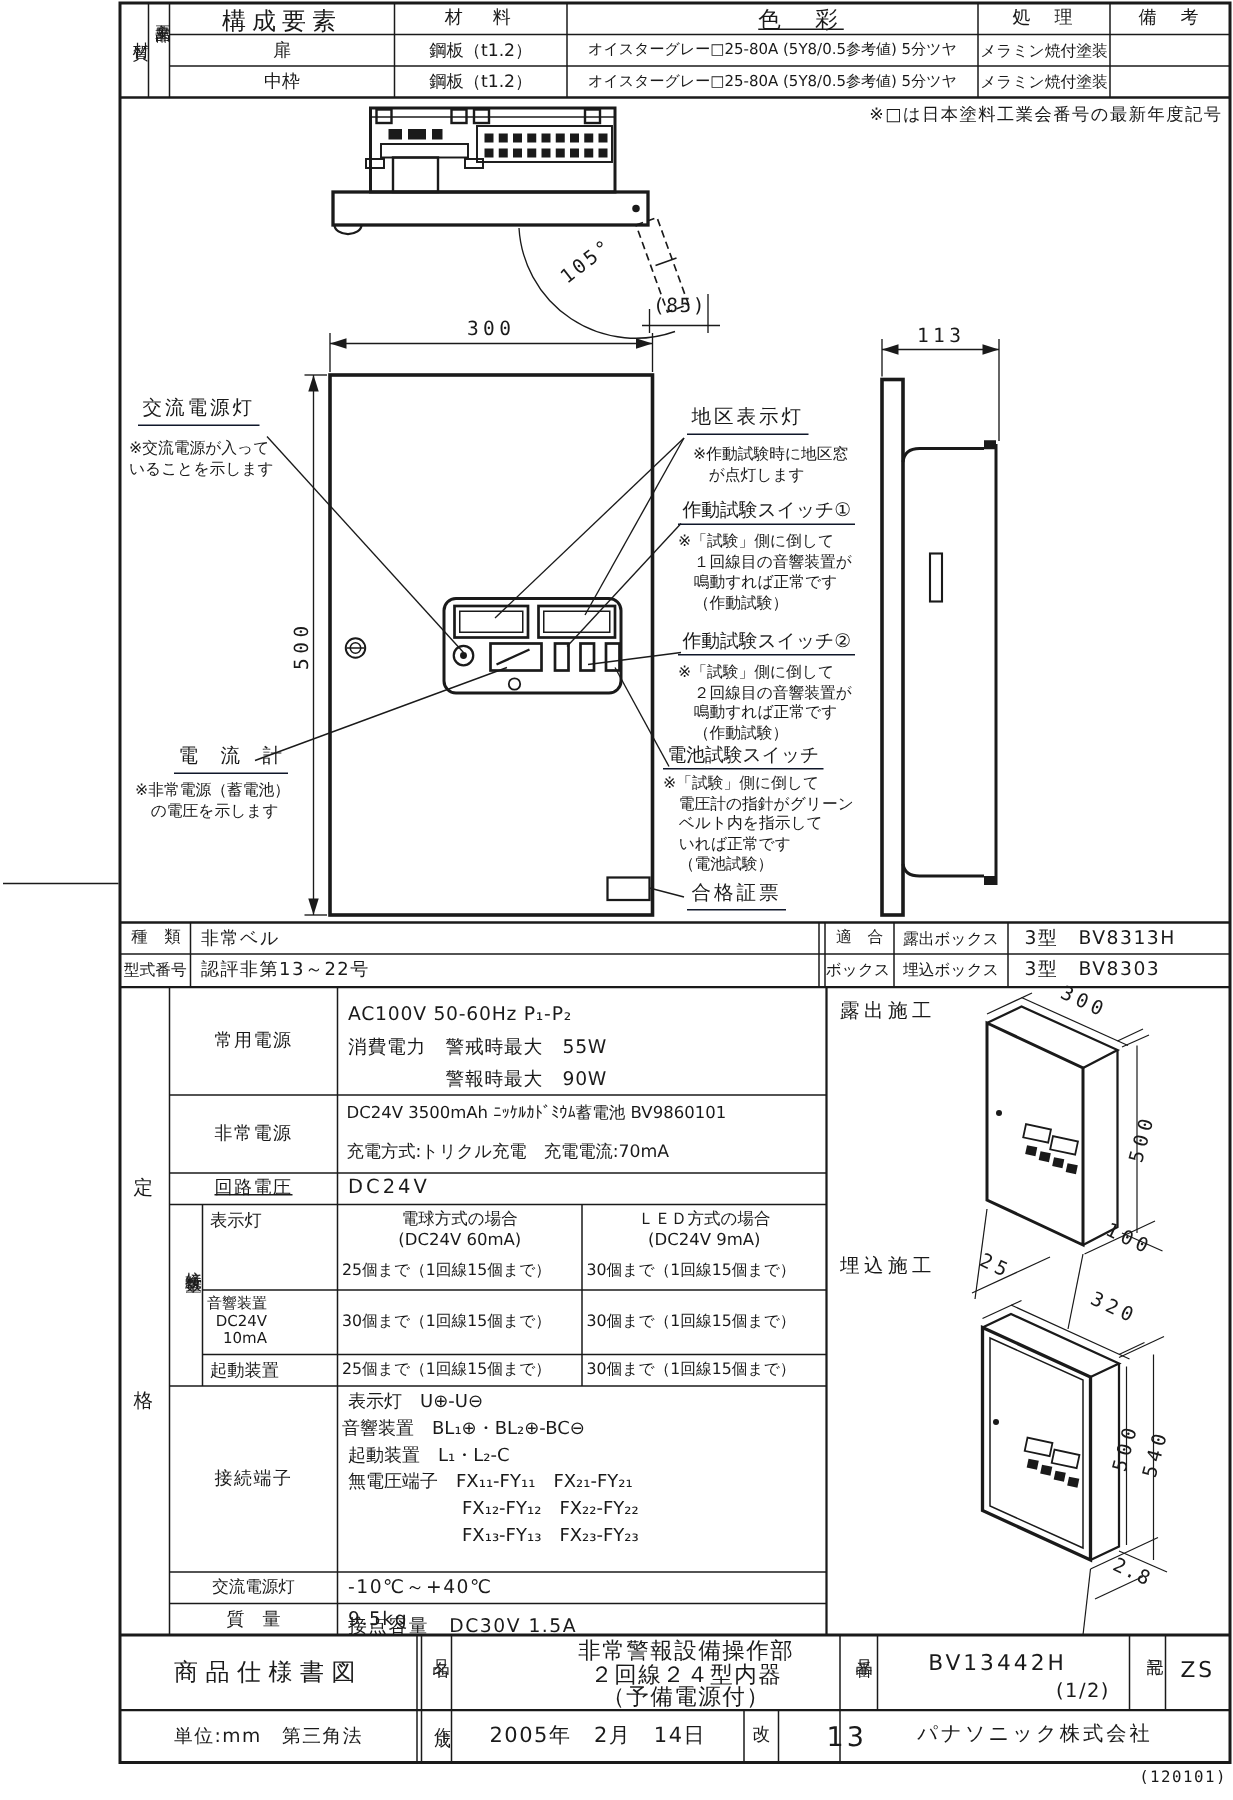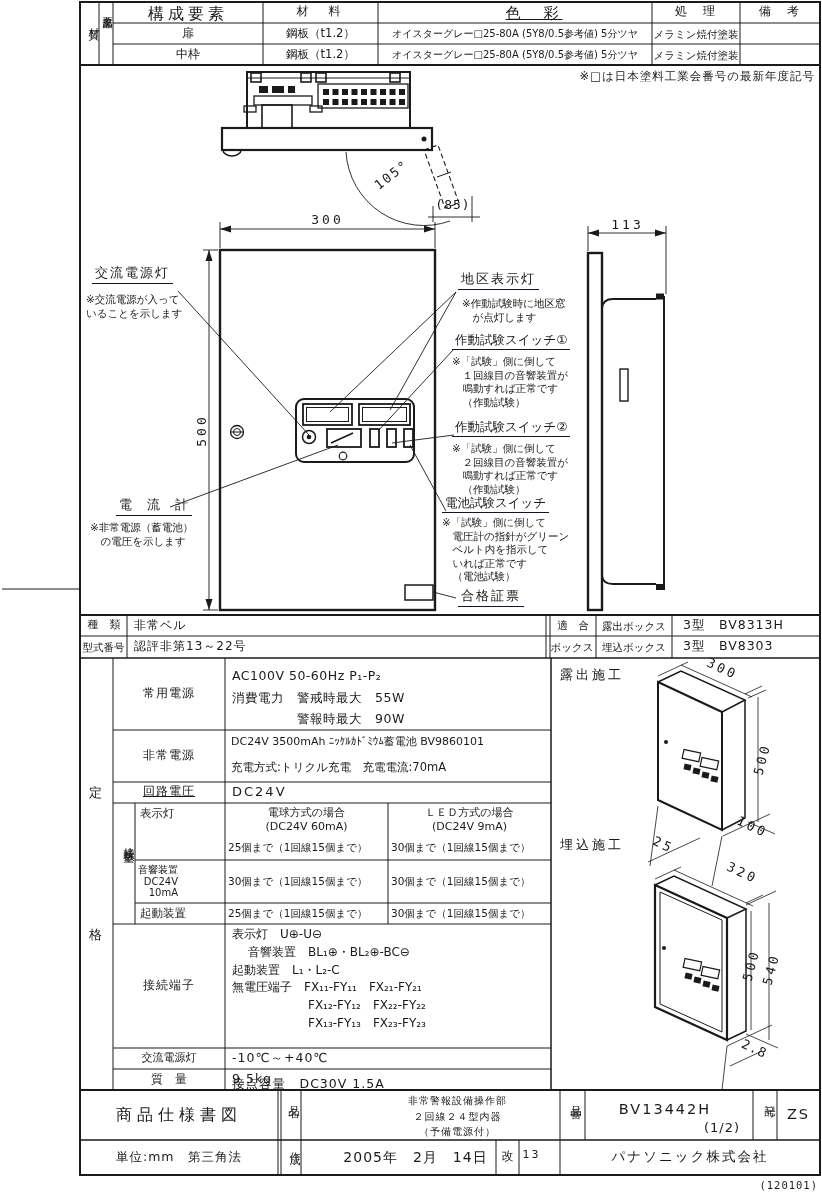--- a/index.html
+++ b/index.html
@@ -331,21 +331,21 @@
 DC24V
 10mA</div>
   <div class="t" style="left:228px;top:875px;font-size:10.5px;">30個まで（1回線15個まで）</div>
   <div class="t" style="left:391px;top:875px;font-size:10.5px;">30個まで（1回線15個まで）</div>
   <div class="t" style="left:140px;top:907px;font-size:11.5px;">起動装置</div>
   <div class="t" style="left:228px;top:907px;font-size:10.5px;">25個まで（1回線15個まで）</div>
   <div class="t" style="left:391px;top:907px;font-size:10.5px;">30個まで（1回線15個まで）</div>
 
   <div class="t c" style="left:113px;top:979px;width:112px;font-size:12px;letter-spacing:1px;">接続端子</div>
   <div class="t" style="left:232px;top:928px;font-size:12px;">表示灯　U⊕-U⊖</div>
-  <div class="t" style="left:248px;top:946px;font-size:12px;">音響装置　BL₁⊕・BL₂⊕-BC⊖</div>
+  <div class="t" style="left:228px;top:946px;font-size:12px;">音響装置　BL₁⊕・BL₂⊕-BC⊖</div>
   <div class="t" style="left:232px;top:964px;font-size:12px;">起動装置　L₁・L₂-C</div>
   <div class="t" style="left:232px;top:981px;font-size:12px;">無電圧端子　FX₁₁-FY₁₁　FX₂₁-FY₂₁</div>
   <div class="t" style="left:308px;top:999px;font-size:12px;">FX₁₂-FY₁₂　FX₂₂-FY₂₂</div>
   <div class="t" style="left:308px;top:1017px;font-size:12px;">FX₁₃-FY₁₃　FX₂₃-FY₂₃</div>
   <div class="t" style="left:232px;top:1033px;font-size:12.5px;letter-spacing:1px;margin-top:44px;">接点容量　DC30V 1.5A</div>
 
   <div class="t c" style="left:113px;top:1052px;width:112px;font-size:11px;">交流電源灯</div>
   <div class="t" style="left:232px;top:1051px;font-size:12.5px;letter-spacing:1px;">-10℃～+40℃</div>
   <div class="t c" style="left:113px;top:1073px;width:112px;font-size:12px;">質　量</div>
   <div class="t" style="left:232px;top:1072px;font-size:12.5px;letter-spacing:1px;">9.5kg</div>
@@ -357,29 +357,29 @@
   <div class="t c dim" style="left:640px;top:838px;width:46px;transform:rotate(25deg);">25</div>
 
   <div class="t" style="left:560px;top:838px;font-size:13px;letter-spacing:3px;">埋込施工</div>
   <div class="t c dim" style="left:712px;top:866px;width:60px;transform:rotate(25deg);">320</div>
   <div class="t c dim" style="left:722px;top:958px;width:60px;transform:rotate(-75deg);">500</div>
   <div class="t c dim" style="left:742px;top:962px;width:60px;transform:rotate(-75deg);">540</div>
   <div class="t c dim" style="left:726px;top:1042px;width:56px;transform:rotate(25deg);letter-spacing:1px;">2.8</div>
 
   <div class="t c" style="left:80px;top:1106px;width:198px;font-size:16px;letter-spacing:5px;">商品仕様書図</div>
   <div class="t vtext" style="left:282px;top:1096px;width:18px;font-size:11.5px;">品名</div>
-  <div class="t pre c" style="left:301px;top:1093px;width:313px;font-size:10px;line-height:15.5px;letter-spacing:1px;">非常警報設備操作部
+  <div class="t pre c" style="left:301px;top:1093px;width:313px;font-size:15px;line-height:15.5px;letter-spacing:1px;">非常警報設備操作部
 ２回線２４型内器
 （予備電源付）</div>
   <div class="t vtext" style="left:564px;top:1096px;width:18px;font-size:11.5px;">品番</div>
   <div class="t c" style="left:585px;top:1101px;width:160px;font-size:14.5px;letter-spacing:2px;">BV13442H</div>
   <div class="t r" style="left:585px;top:1121px;width:155px;font-size:13px;letter-spacing:1px;">(1/2)</div>
   <div class="t vtext" style="left:755px;top:1096px;width:20px;font-size:11px;">記号</div>
   <div class="t c" style="left:777px;top:1106px;width:43px;font-size:14.5px;letter-spacing:2px;">ZS</div>
   <div class="t c" style="left:80px;top:1150px;width:198px;font-size:12.5px;letter-spacing:1px;">単位:mm　第三角法</div>
   <div class="t vtext" style="left:283px;top:1143px;width:17px;font-size:11px;">作成</div>
-  <div class="t c" style="left:301px;top:1149px;width:195px;font-size:14px;letter-spacing:1px;padding-left:17px;">2005年　2月　14日</div>
+  <div class="t c" style="left:301px;top:1149px;width:195px;font-size:14px;letter-spacing:1px;">2005年　2月　14日</div>
   <div class="t c" style="left:496px;top:1150px;width:23px;font-size:12px;">改</div>
-  <div class="t c" style="left:511px;top:1149px;width:41px;font-size:11px;letter-spacing:2px;">13</div>
+  <div class="t c" style="left:544px;top:1149px;width:41px;font-size:18px;letter-spacing:2px;">13</div>
   <div class="t c" style="left:560px;top:1149px;width:260px;font-size:13.5px;letter-spacing:2px;">パナソニック株式会社</div>
   <div class="t r mono" style="left:660px;top:1179px;width:158px;font-size:10.5px;letter-spacing:1px;">(120101)</div>
 
 </div>
 
 </body></html>

